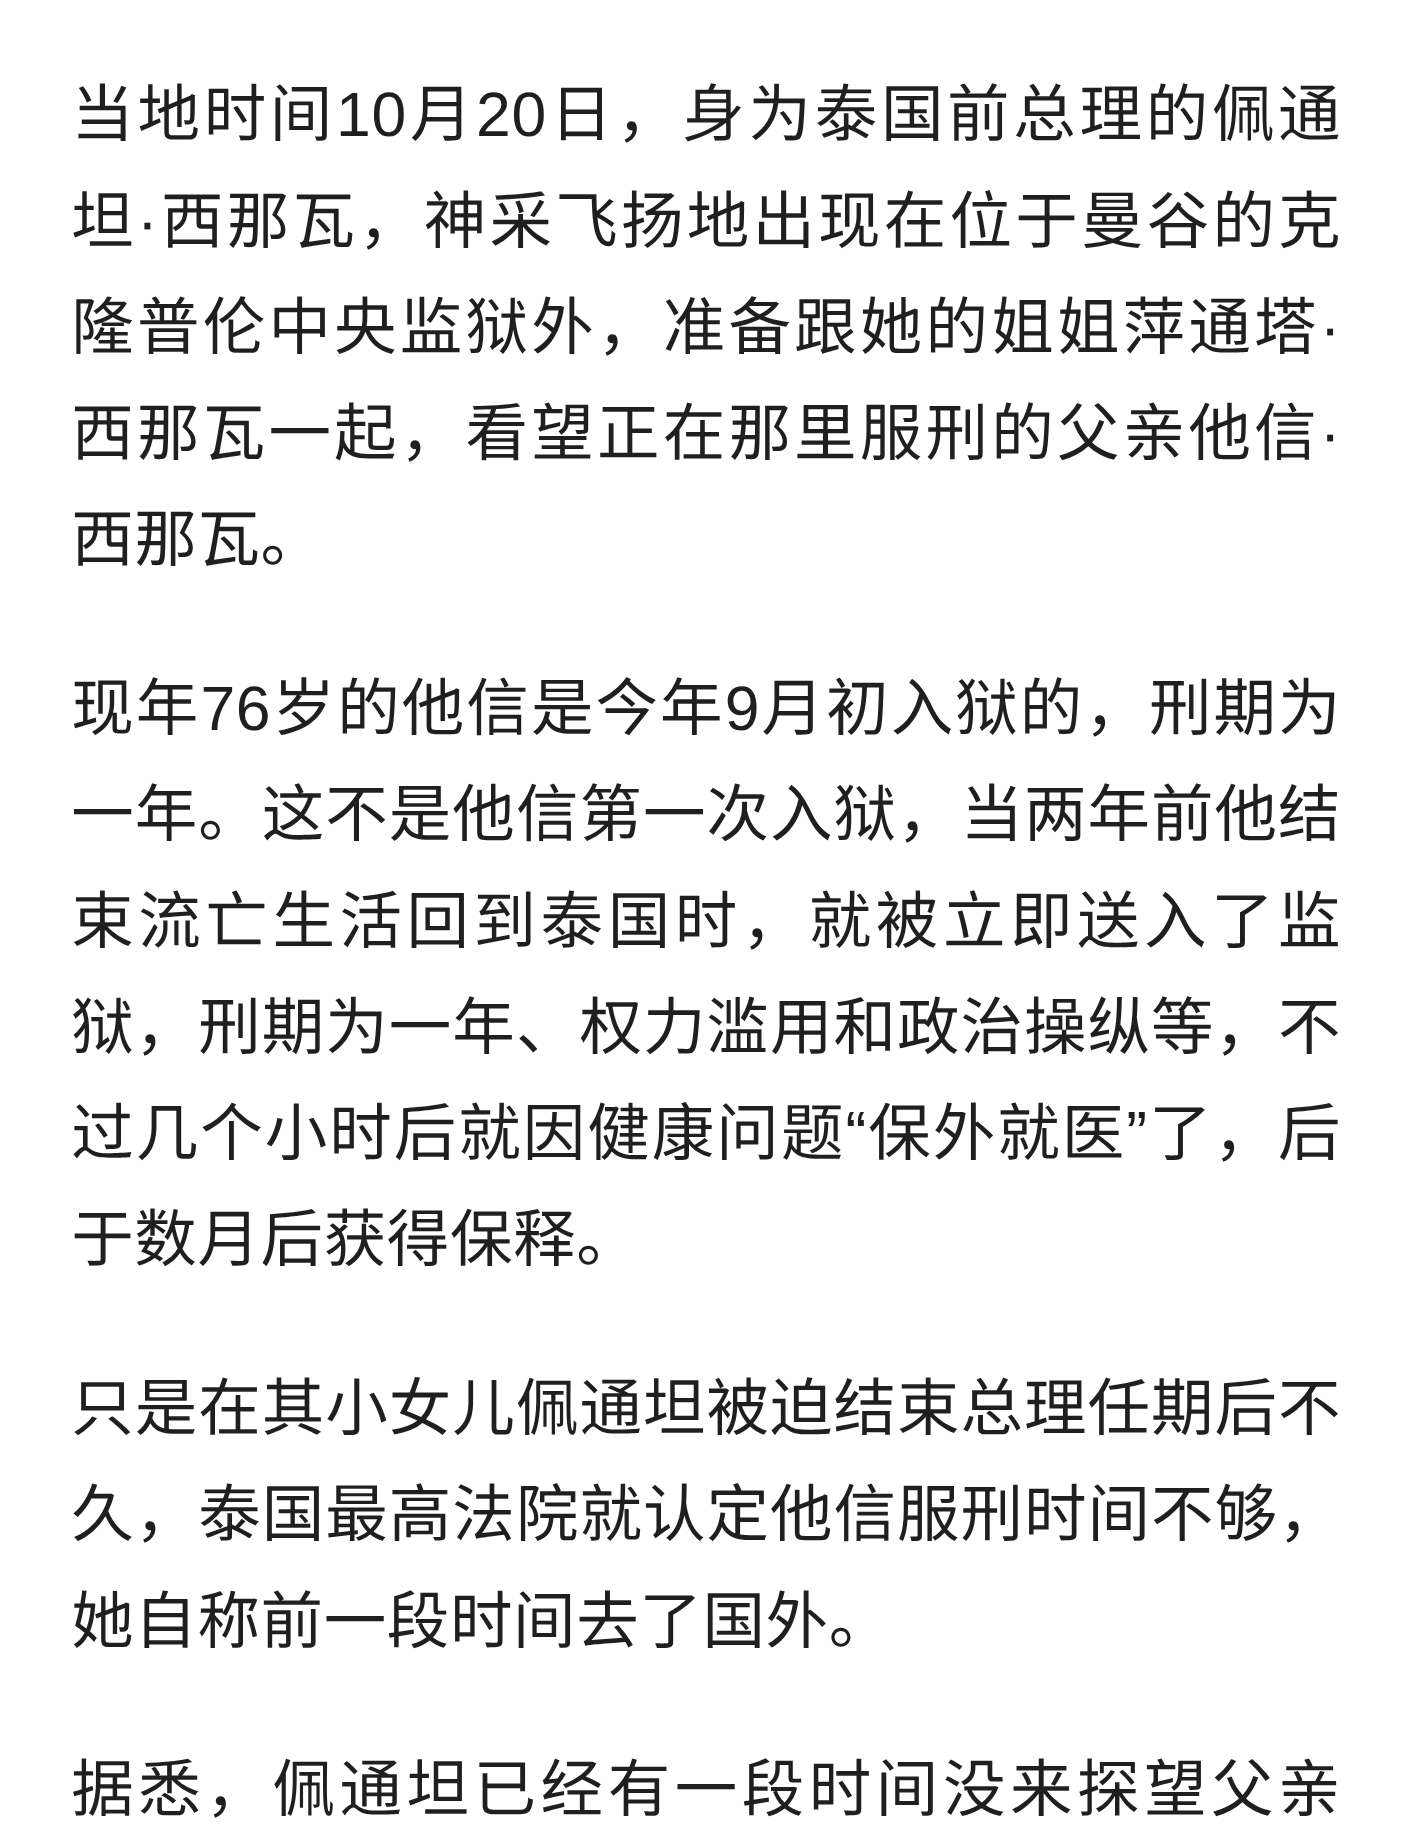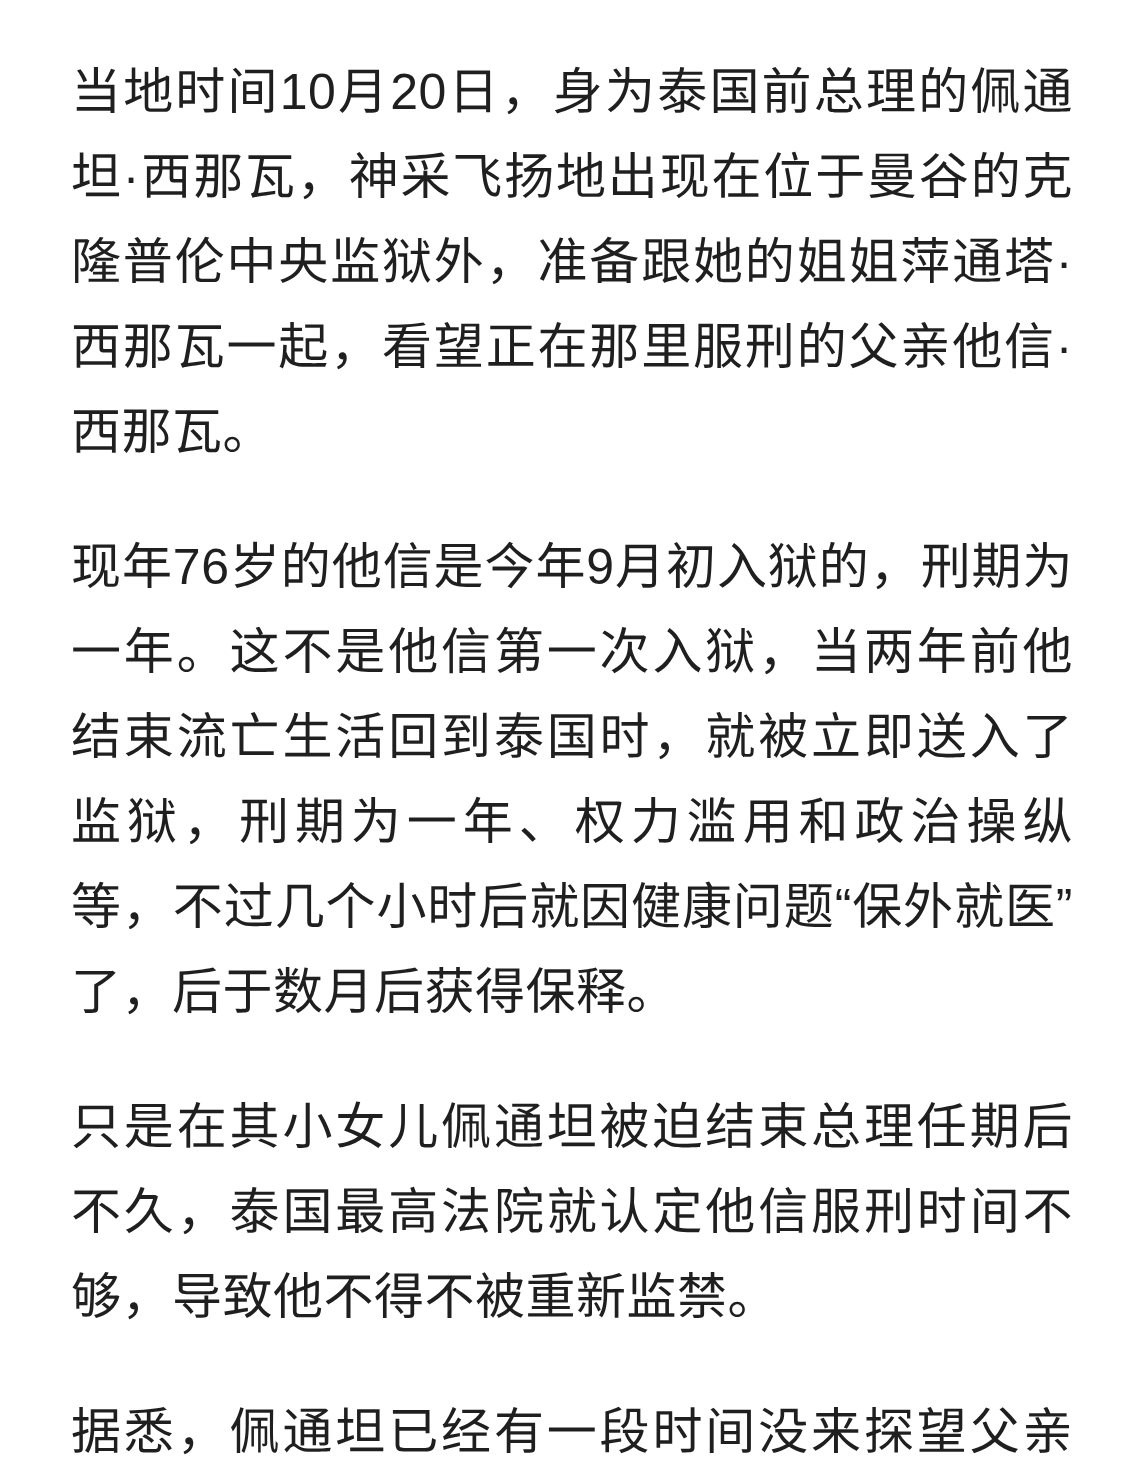--- a/index.html
+++ b/index.html
@@ -15,32 +15,32 @@
   }
   .article {
     box-sizing: border-box;
     width: 1125px;
     height: 1475px;
     padding: 50px 52px 0 57px;
     background: #ffffff;
     overflow: hidden;
   }
   .article p {
-    margin: 0 0 50px 14px;
+    margin: 0 0 50px 0;
     font-size: 50px;
     line-height: 85px;
     font-weight: 500;
     color: #1f1f1f;
     text-align: justify;
     letter-spacing: 0.5px;
     word-break: break-all;
     overflow-wrap: anywhere;
   }
 </style>
 </head>
 <body>
 
 <main class="article">
   <p>当地时间10月20日，身为泰国前总理的佩通坦·西那瓦，神采飞扬地出现在位于曼谷的克隆普伦中央监狱外，准备跟她的姐姐萍通塔·西那瓦一起，看望正在那里服刑的父亲他信·西那瓦。</p>
   <p>现年76岁的他信是今年9月初入狱的，刑期为一年。这不是他信第一次入狱，当两年前他结束流亡生活回到泰国时，就被立即送入了监狱，刑期为一年、权力滥用和政治操纵等，不过几个小时后就因健康问题“保外就医”了，后于数月后获得保释。</p>
-  <p>只是在其小女儿佩通坦被迫结束总理任期后不久，泰国最高法院就认定他信服刑时间不够，导致他不得不被重新监禁。</p>
+  <p>只是在其小女儿佩通坦被迫结束总理任期后不久，泰国最高法院就认定他信服刑时间不够，她自称前一段时间去了国外。</p>
   <p>据悉，佩通坦已经有一段时间没来探望父亲了，她自称前一段时间去了国外，但具体是哪</p>
 </main>
 
 </body></html>

